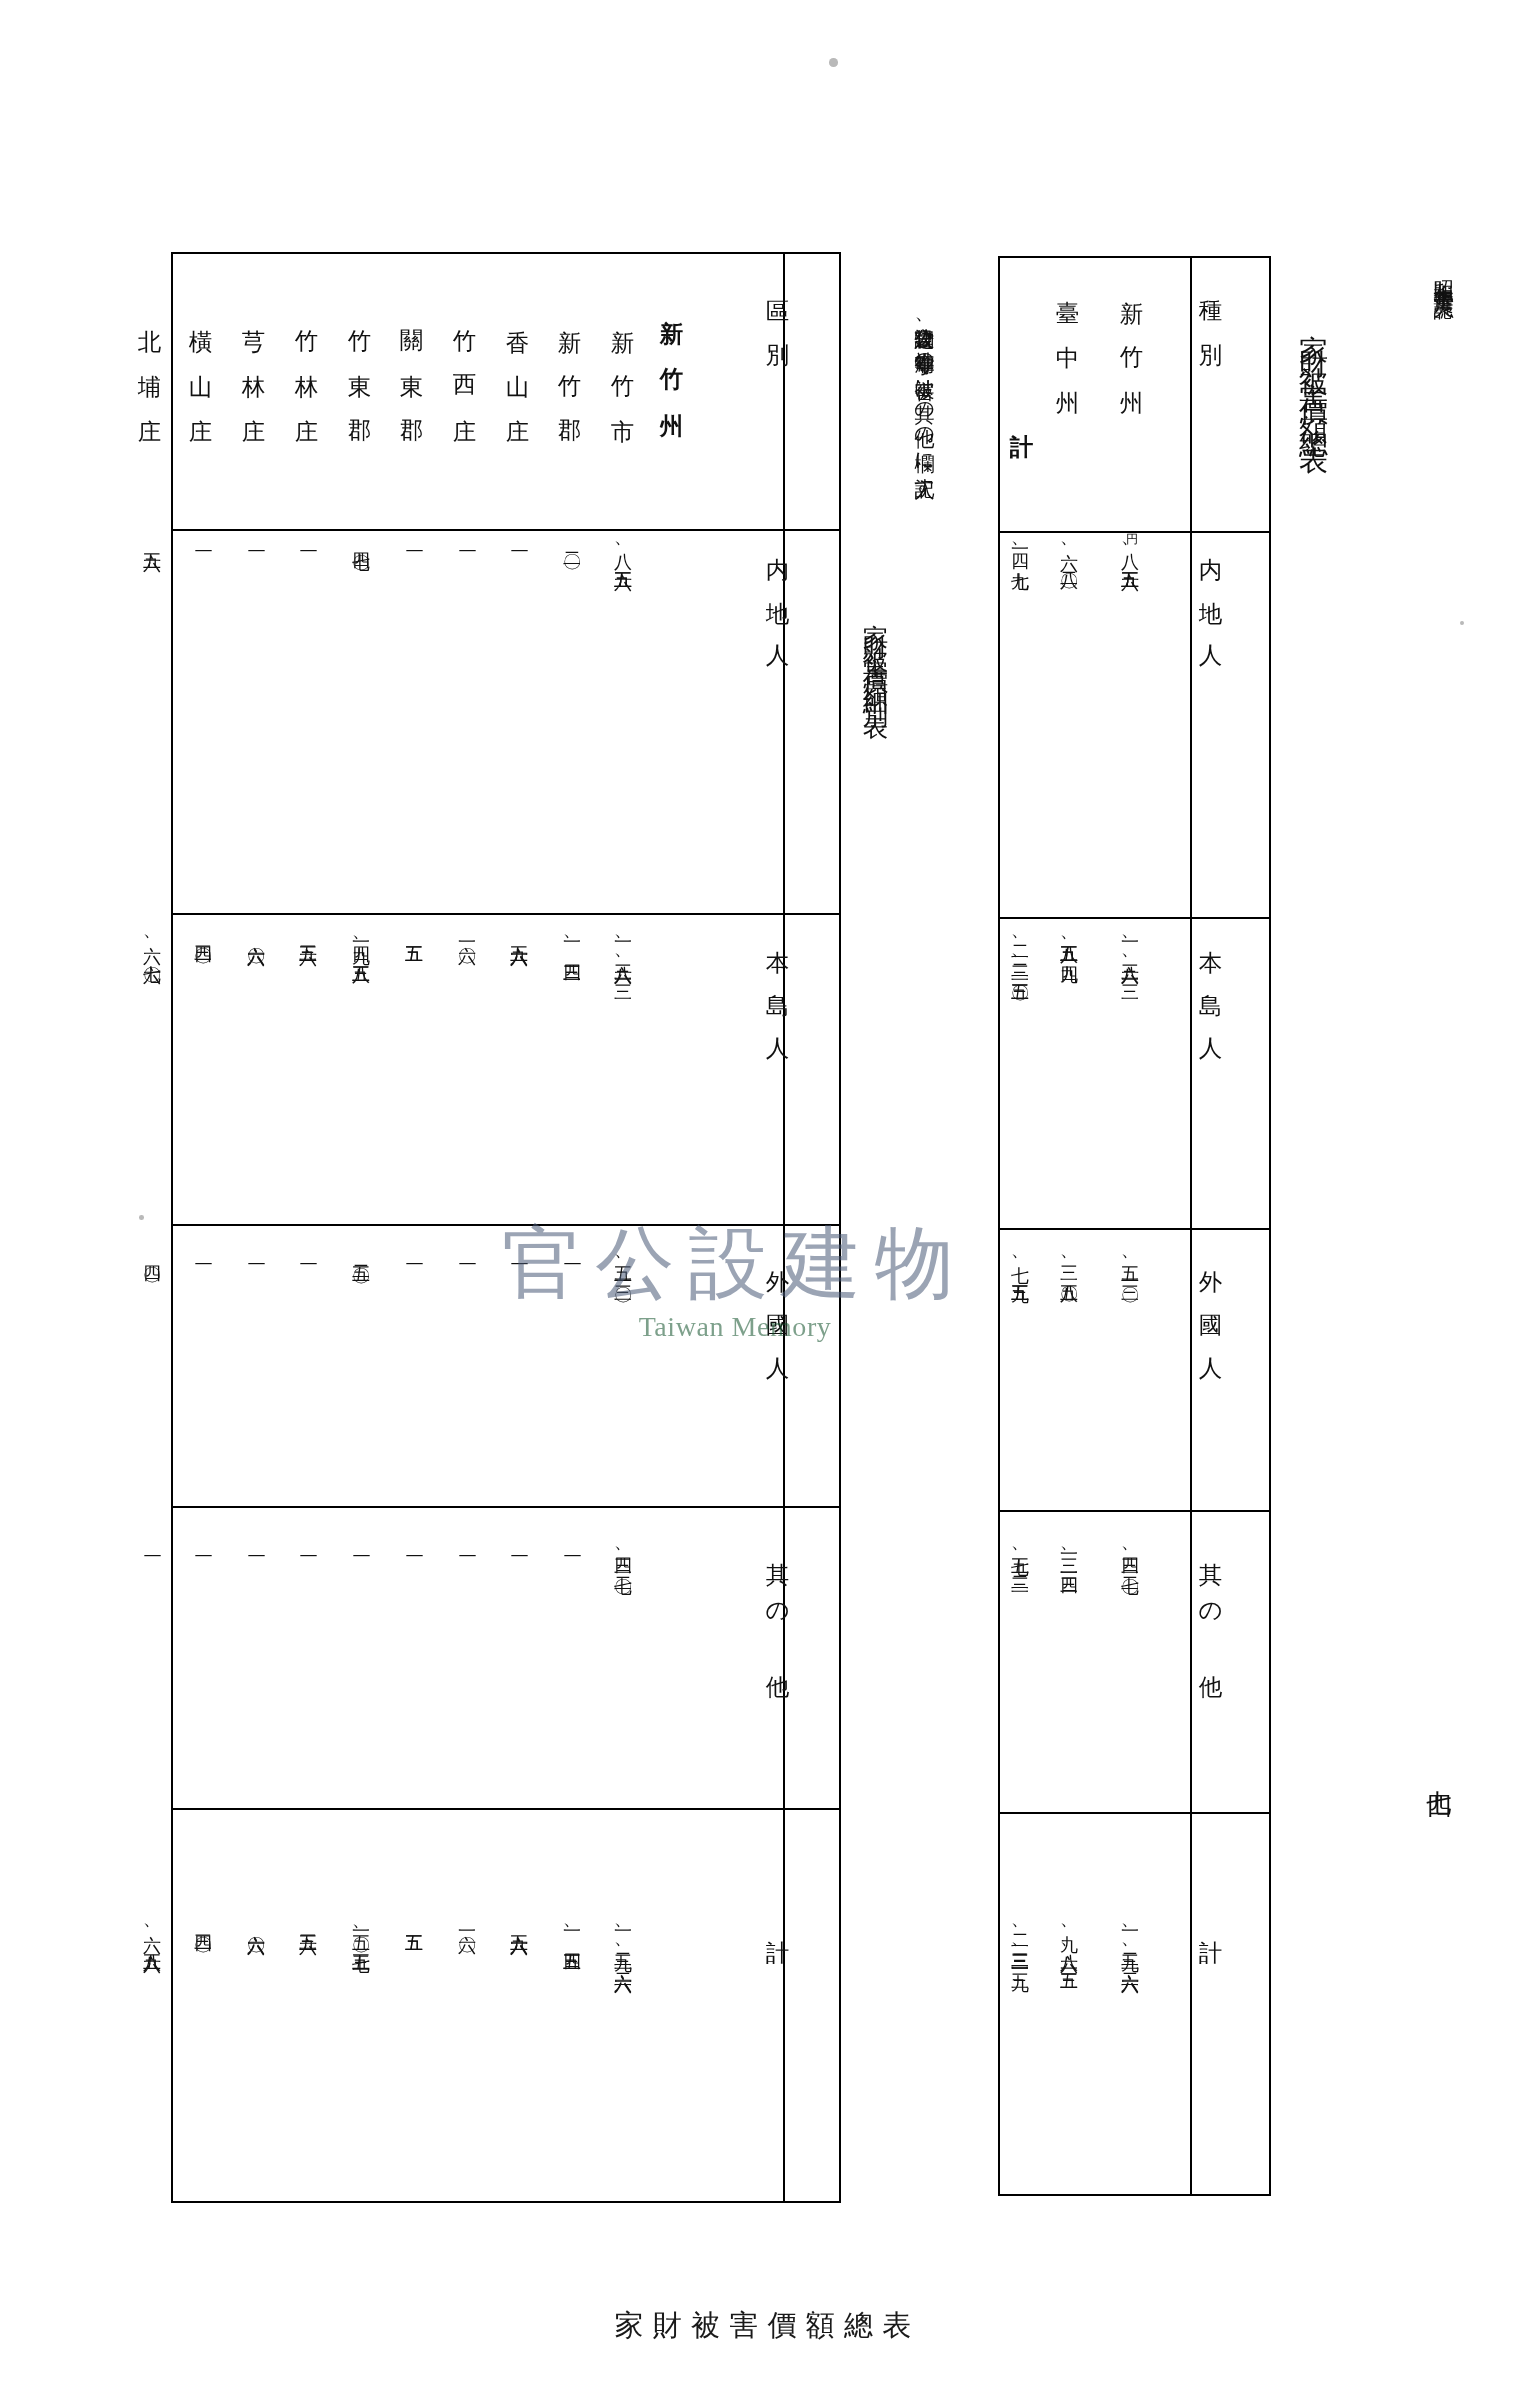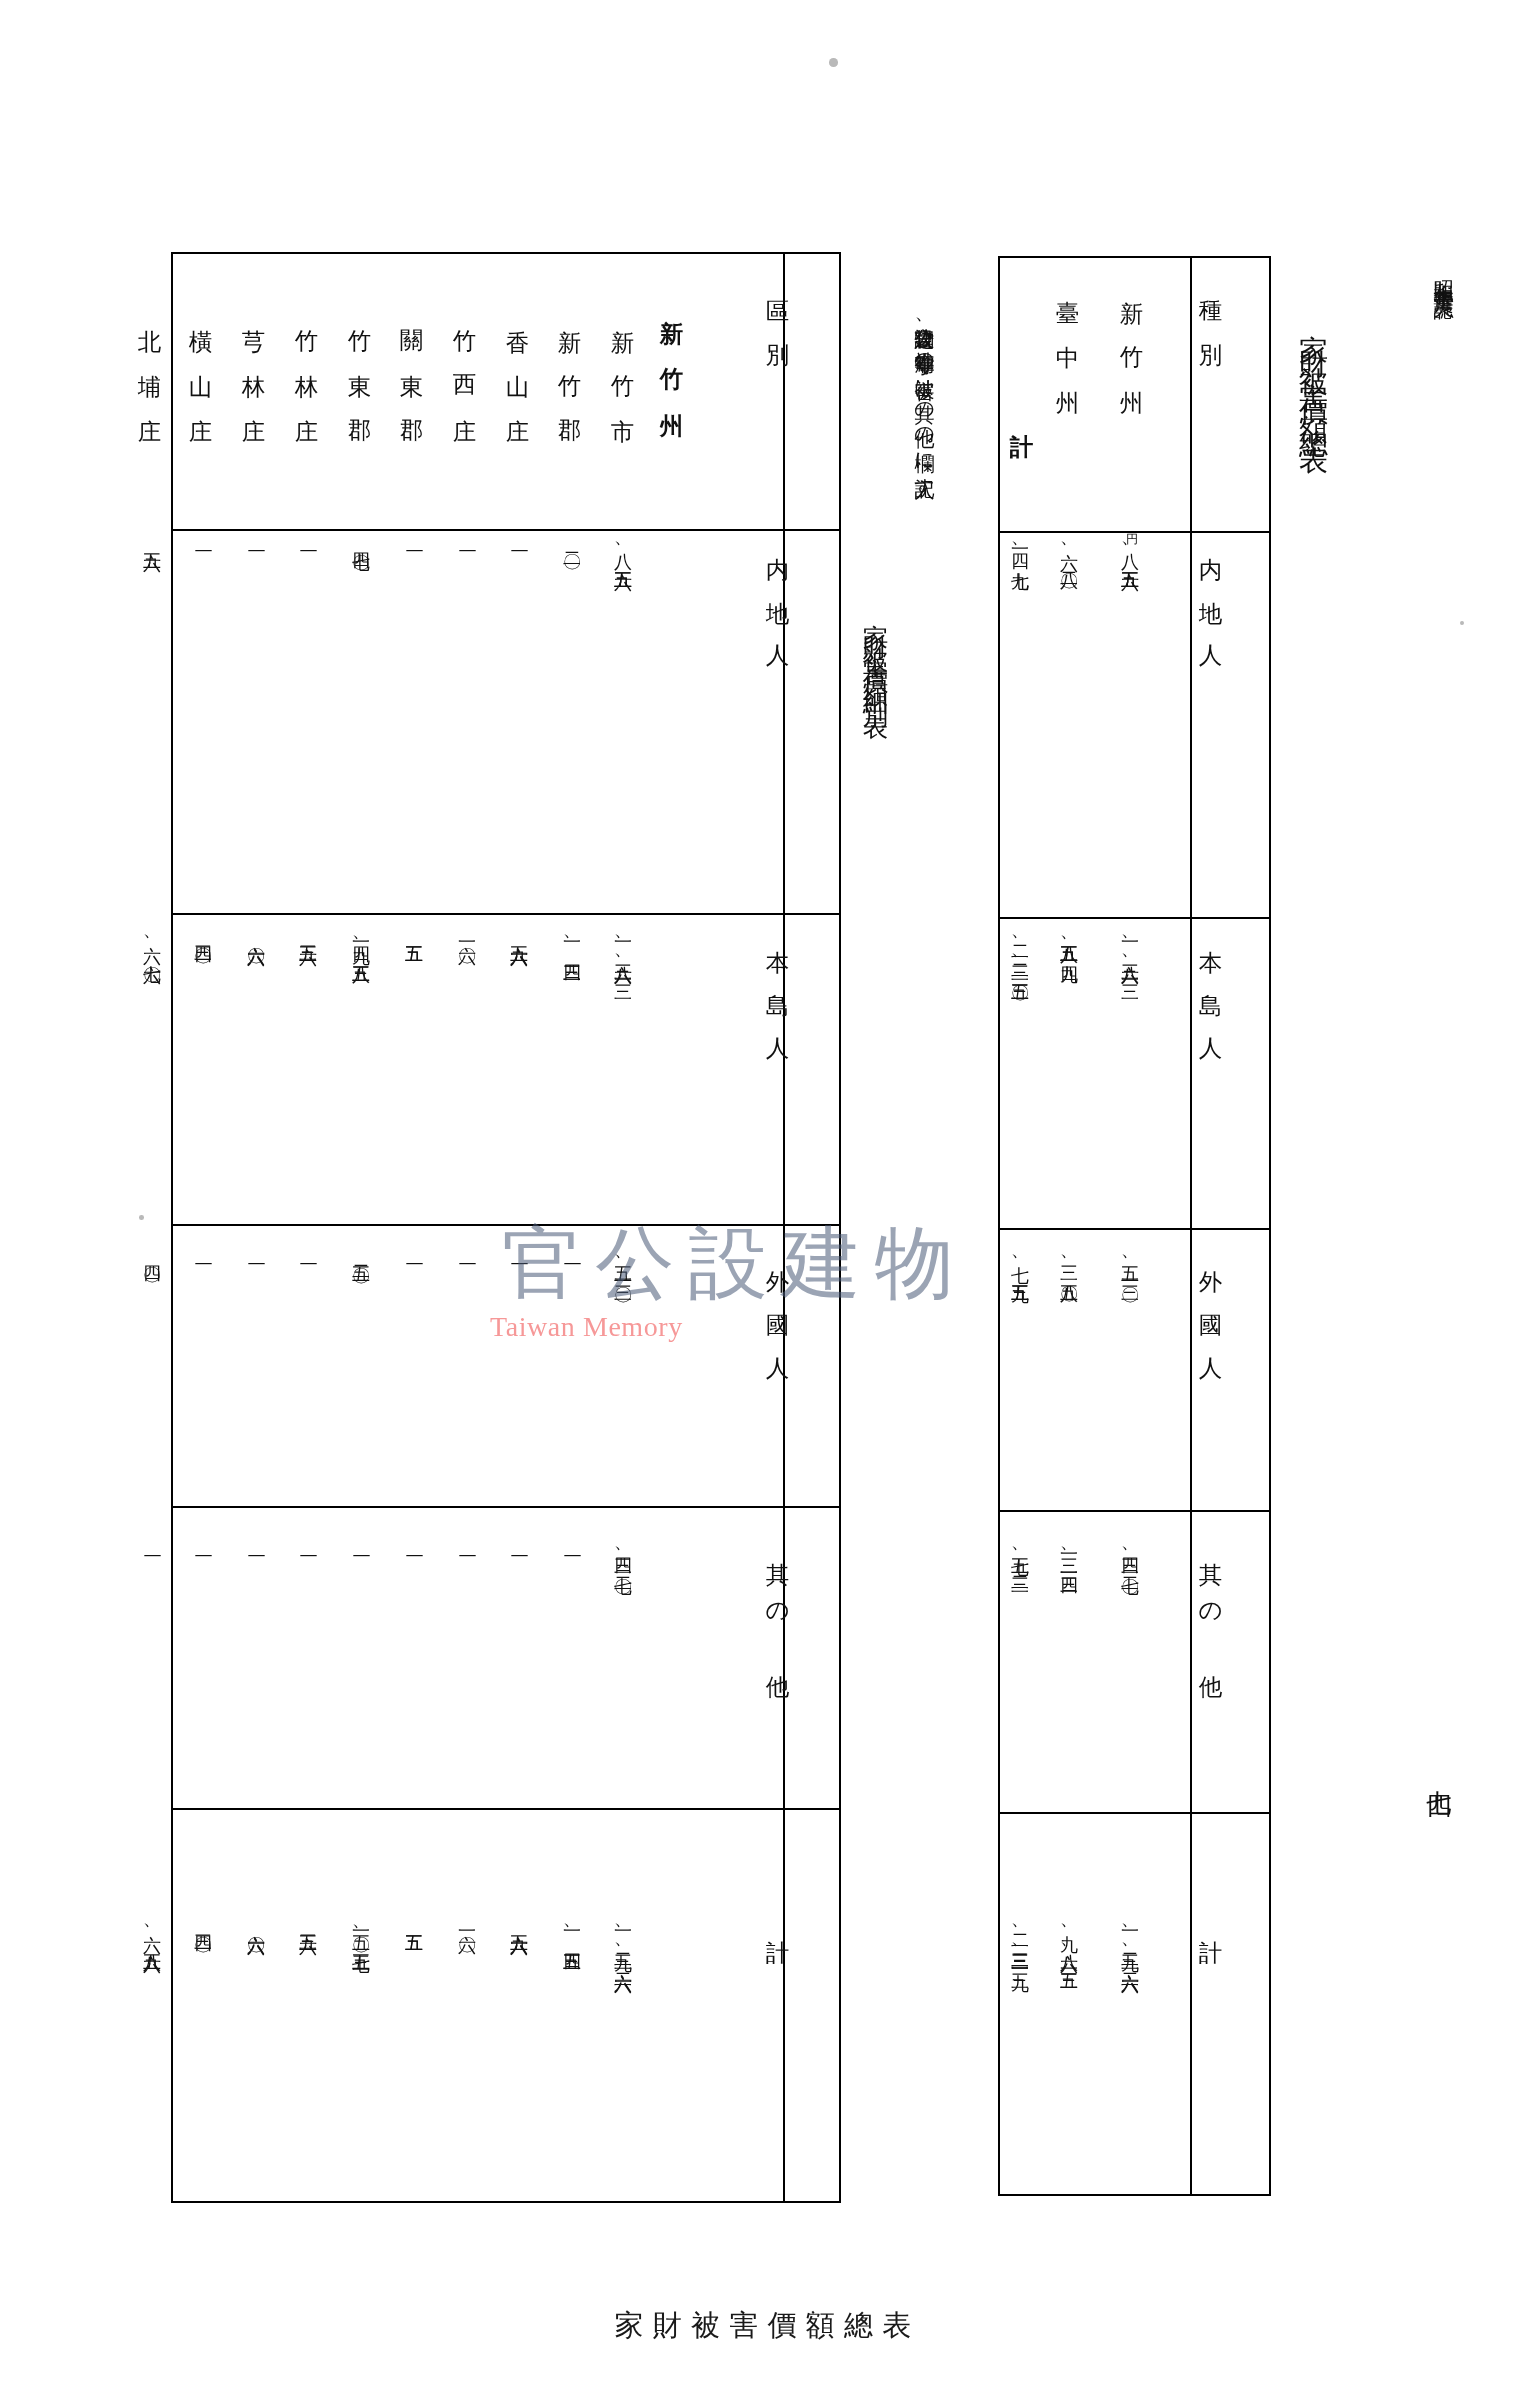--- a/index.html
+++ b/index.html
@@ -132,23 +132,23 @@
     font-size: 79px;
     letter-spacing: 0.18em;
     color: #4a5a78;
     font-family: "DejaVu Serif", serif;
     text-align: center;
     line-height: 1;
   }
   #watermark .wm-en {
     margin-top: 7.5px;
     font-size: 28px;
-    color: #ef4444;
+    color: #14532d;
     font-family: "Liberation Serif", serif;
-    text-align: left;
+    text-align: center;
     letter-spacing: 0.02em;
   }
 
   #footer-stamp {
     position: absolute;
     left: 0;
     right: 0;
     bottom: 55px;
     text-align: center;
     font-size: 29px;

